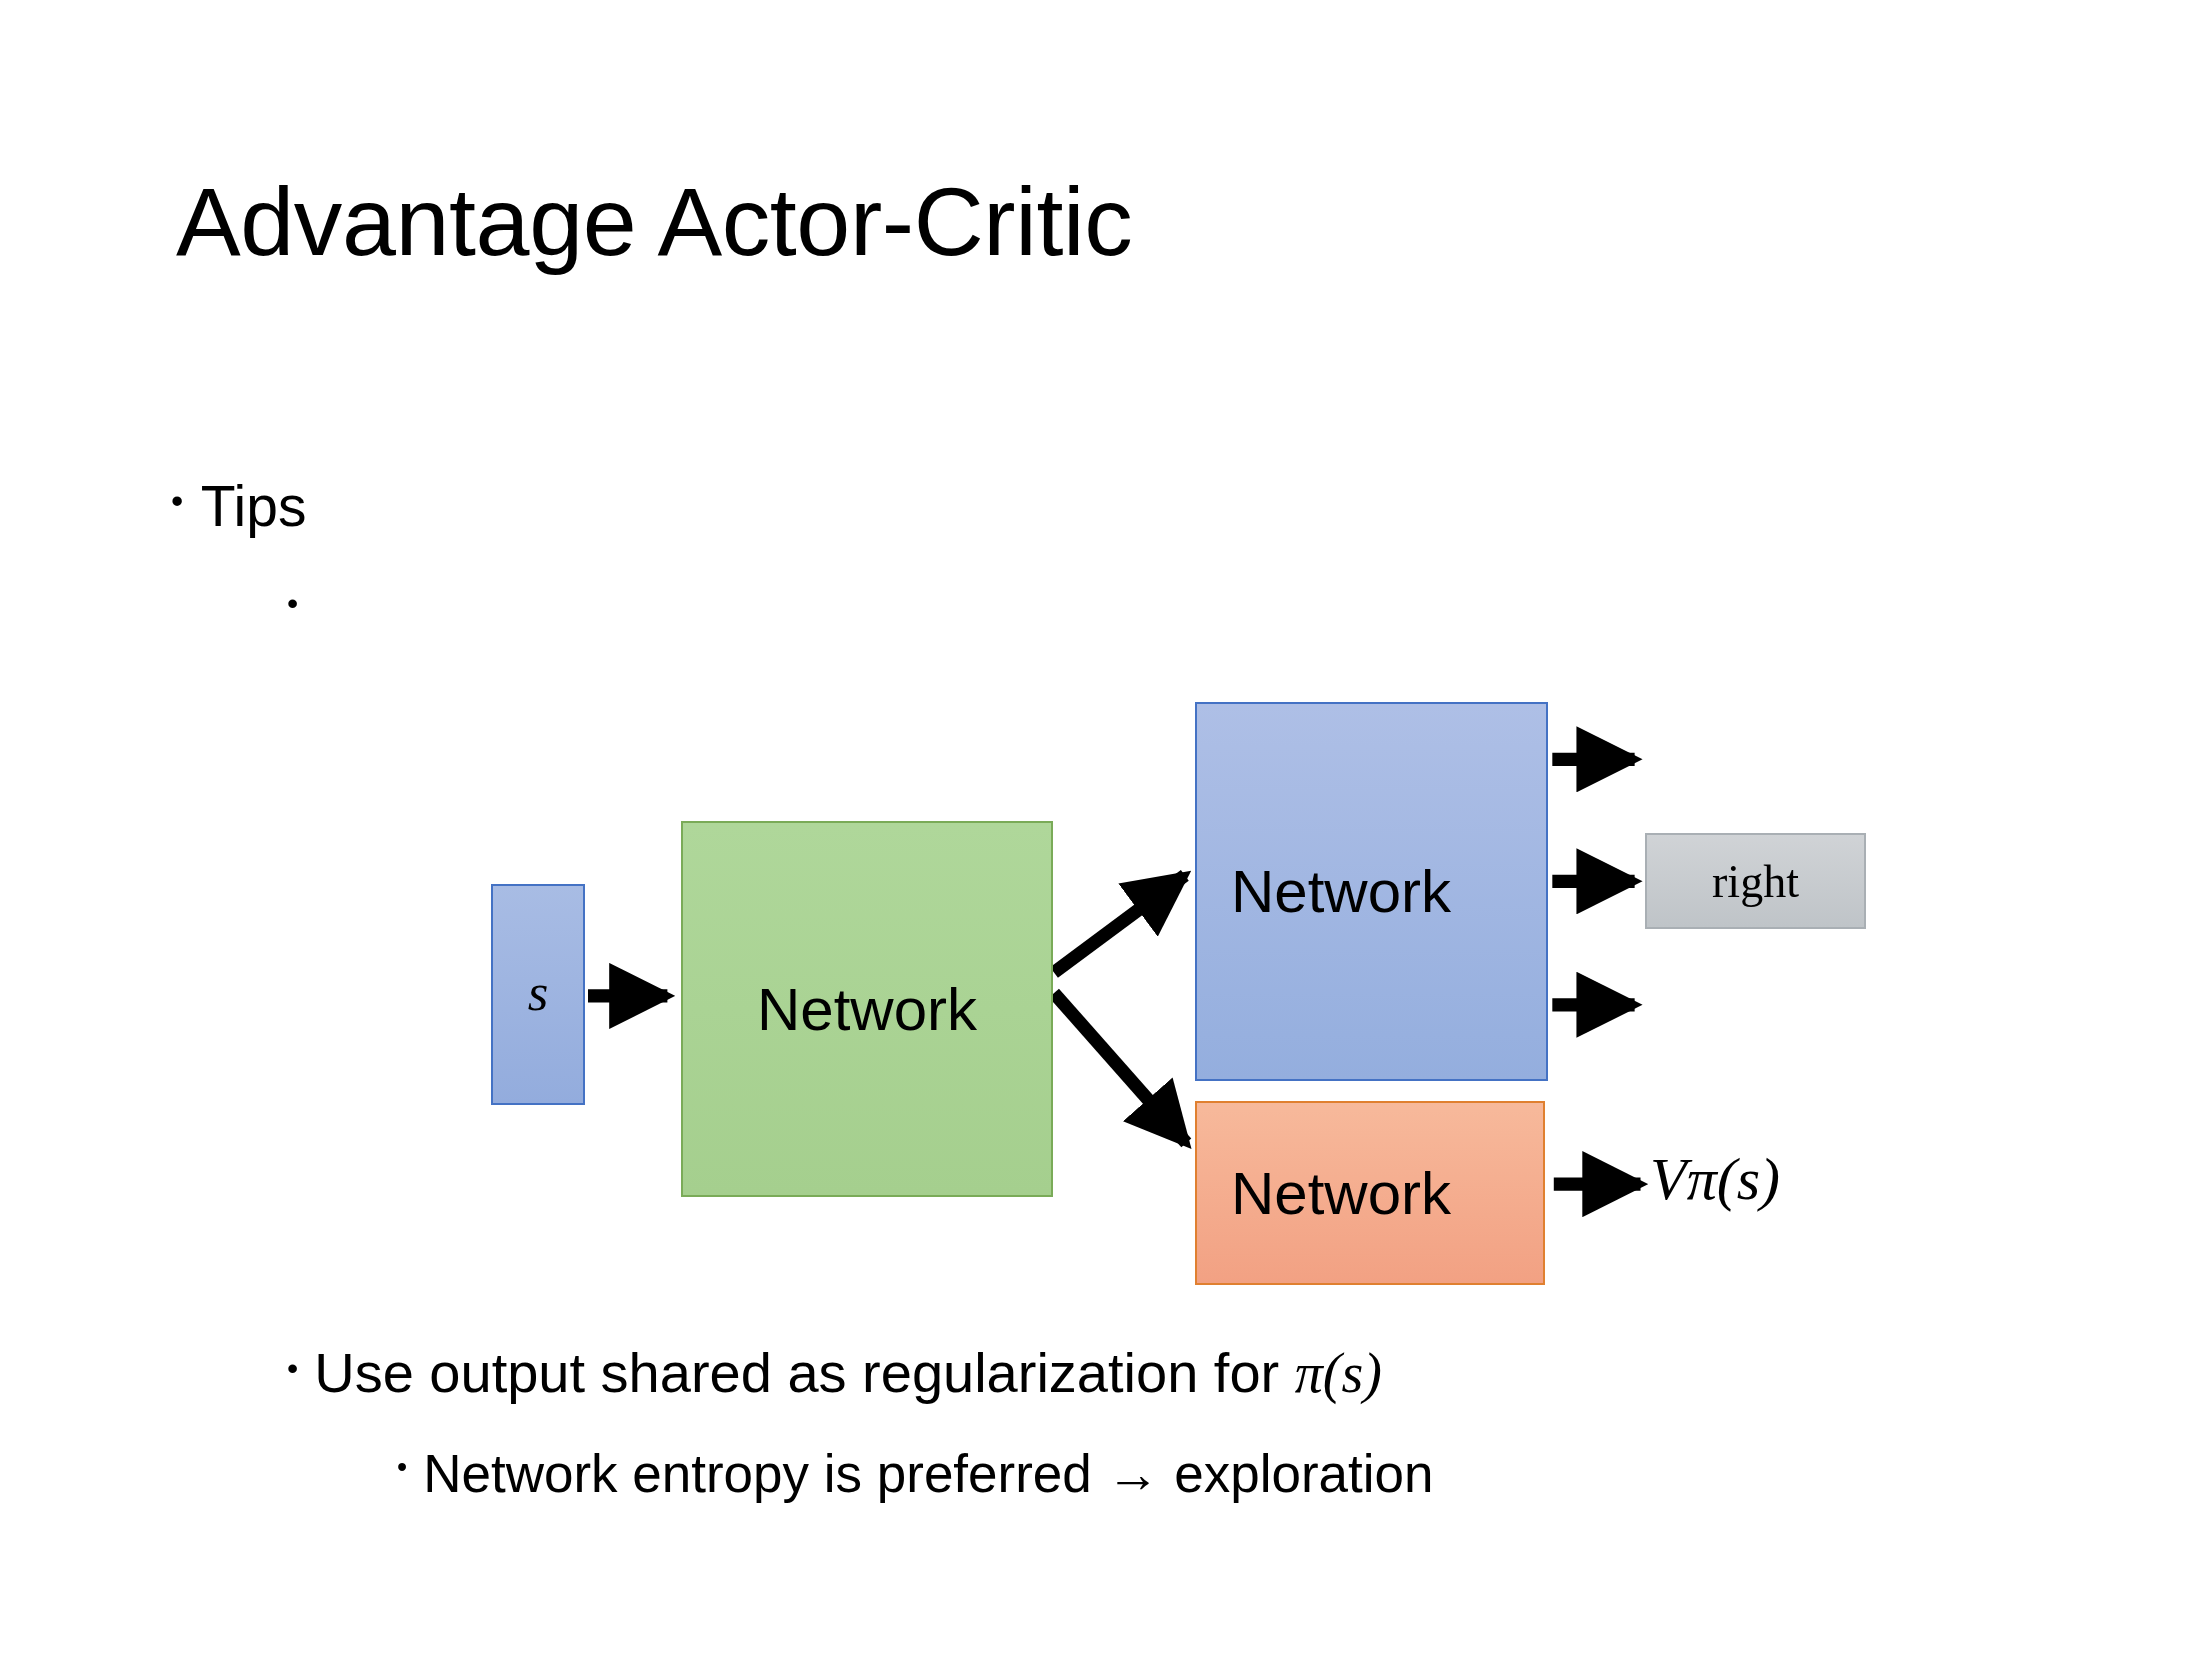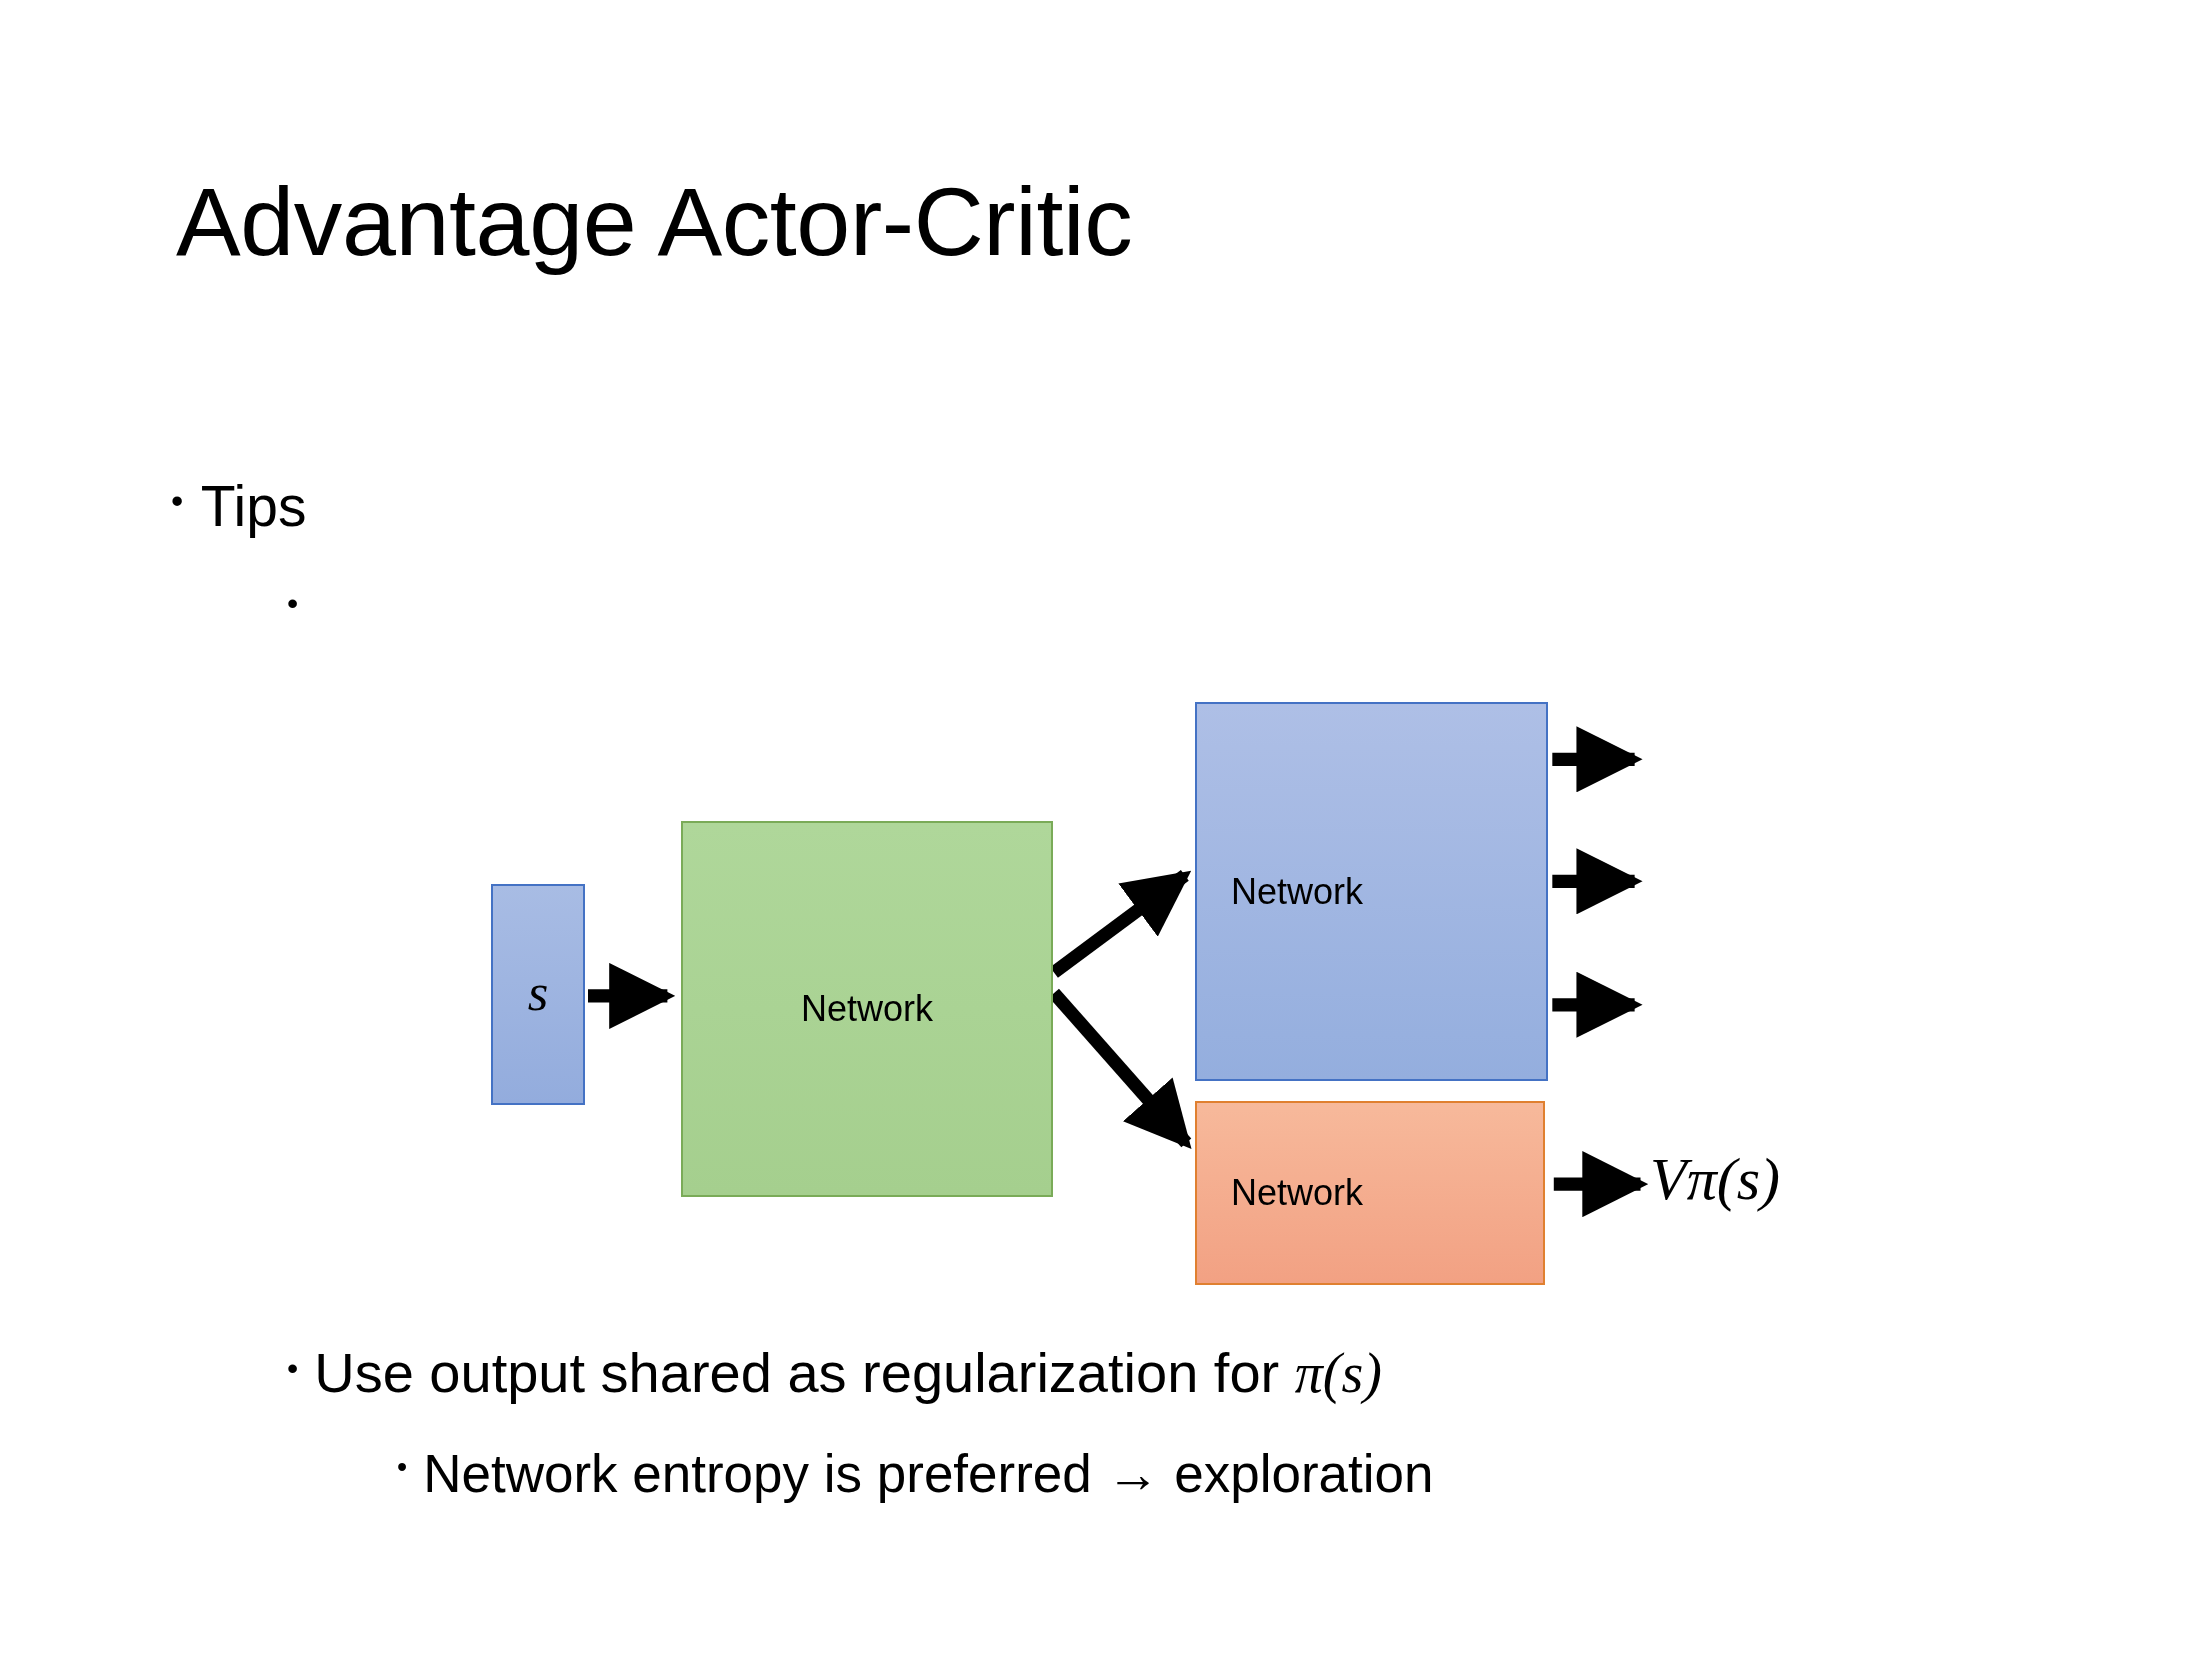--- a/index.html
+++ b/index.html
@@ -98,21 +98,21 @@
     width: 2205px; height: 1654px;
     pointer-events: none;
   }
   .node {
     position: absolute;
     box-sizing: border-box;
     display: flex;
     align-items: center;
     justify-content: center;
     font-family: "Liberation Sans", sans-serif;
-    font-size: 36px;
+    font-size: 60px;
     font-weight: 400;
     color: #000;
   }
 
   #node-state {
     left: 491px; top: 876px;
     width: 94px; height: 221px;
     background: linear-gradient(180deg,#A8BCE4 0%, #93ACDD 100%);
     border: 2.2px solid #4472C4;
     font-family: "Liberation Serif", serif;
@@ -223,20 +223,23 @@
     </div>
 
     <div class="node" id="node-actor">
       <span>Network</span>
     </div>
 
     <div class="node" id="node-critic">
       <span>Network</span>
     </div>
 
+    <div class="out-box" id="out-right">
+      <span>right</span>
+    </div>
 
     <div id="critic-output"><span class="math">V</span><span class="math sup mathpi">π</span><span class="math">(s)</span></div>
   </div>
 
   <div class="bullet" id="bullet-entropy">
     <span class="dot">•</span>
     <span class="btext"><span>Use output shared as regularization for </span><span class="mathpi">π</span><span class="math">(s)</span></span>
   </div>
 
   <div class="bullet" id="bullet-larger">

